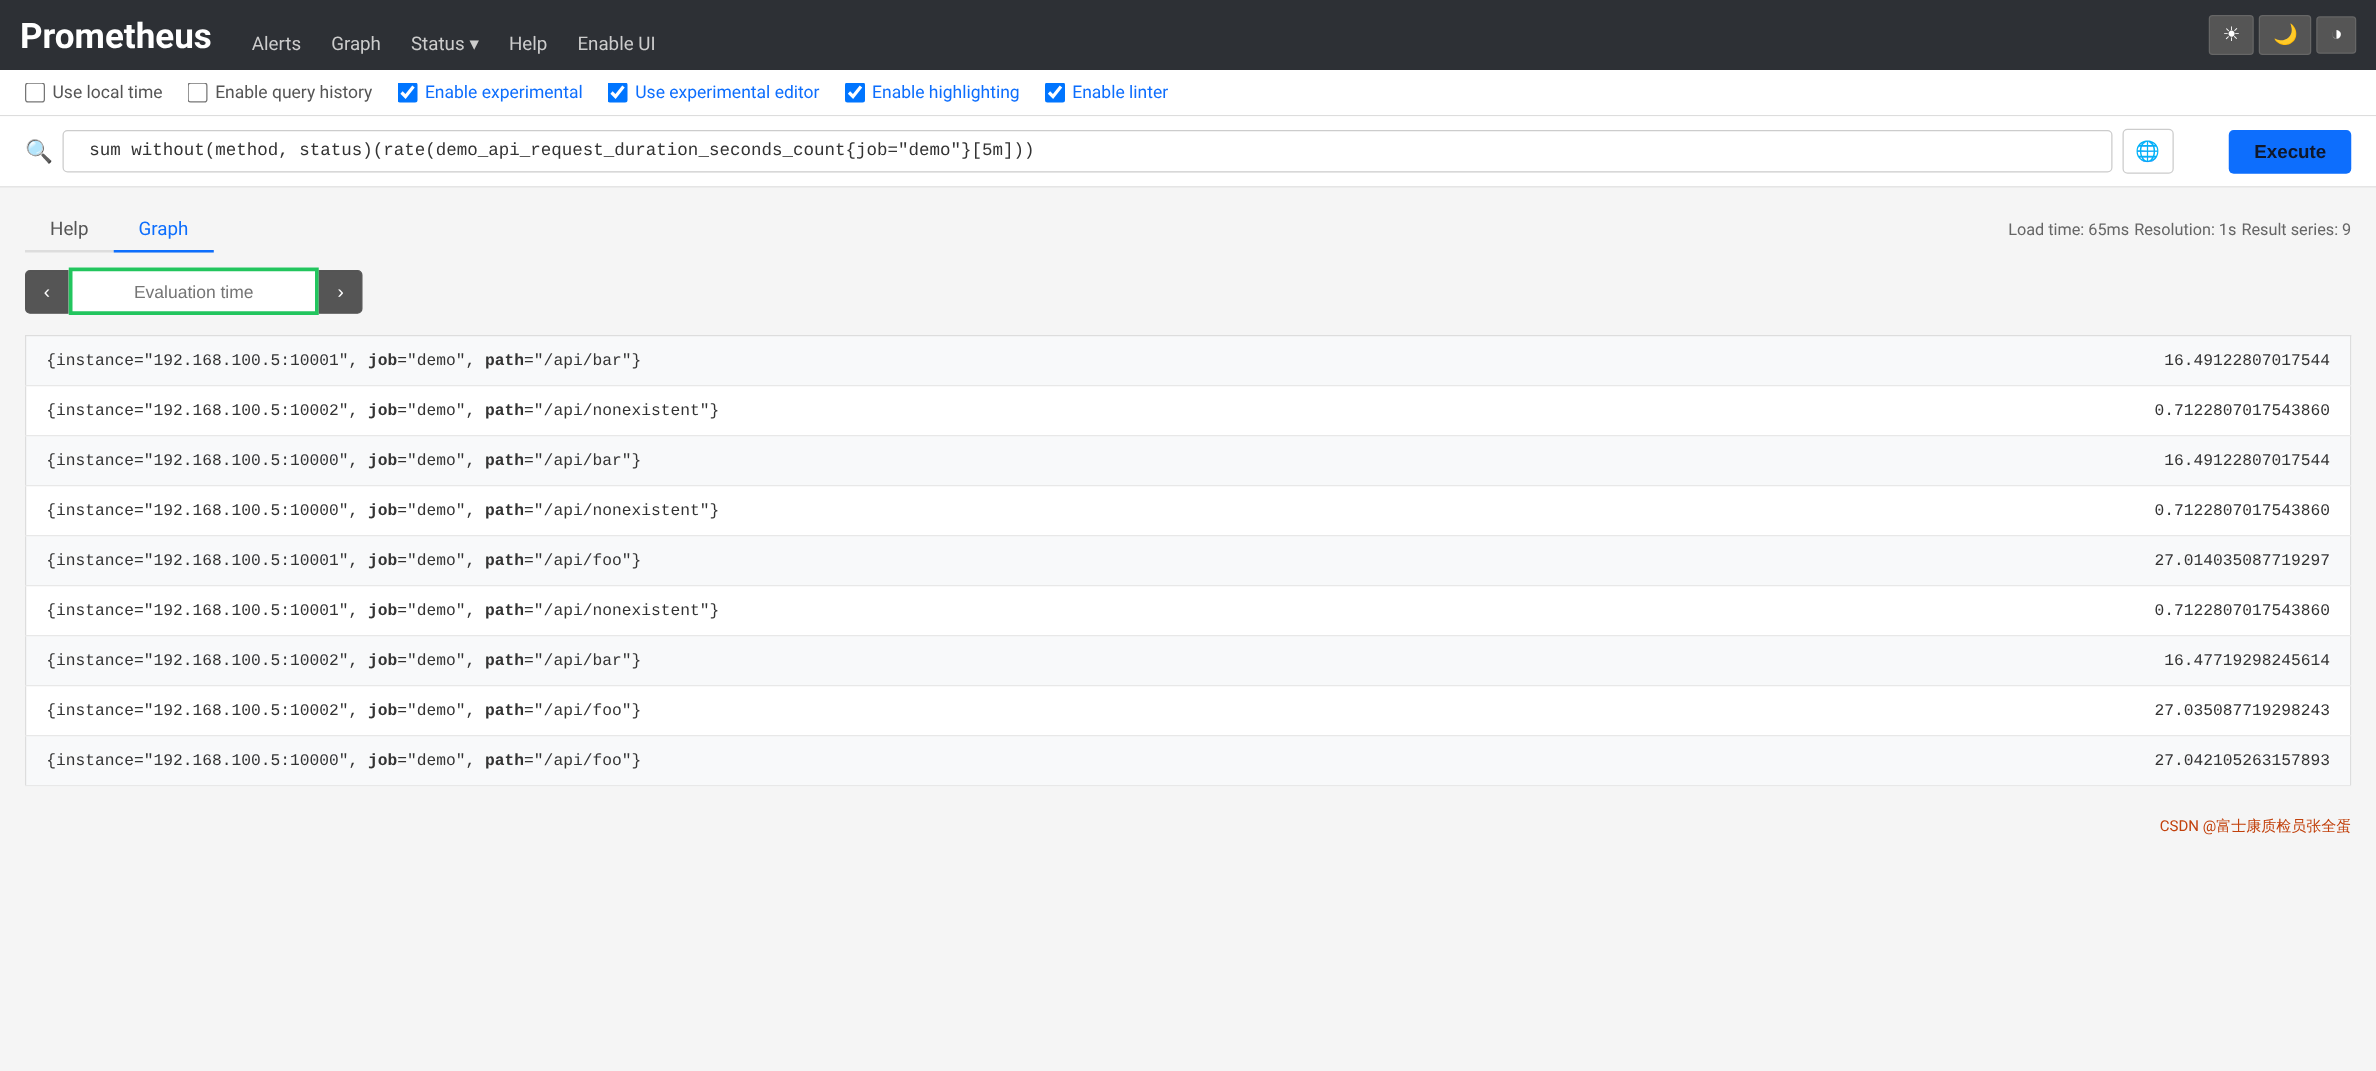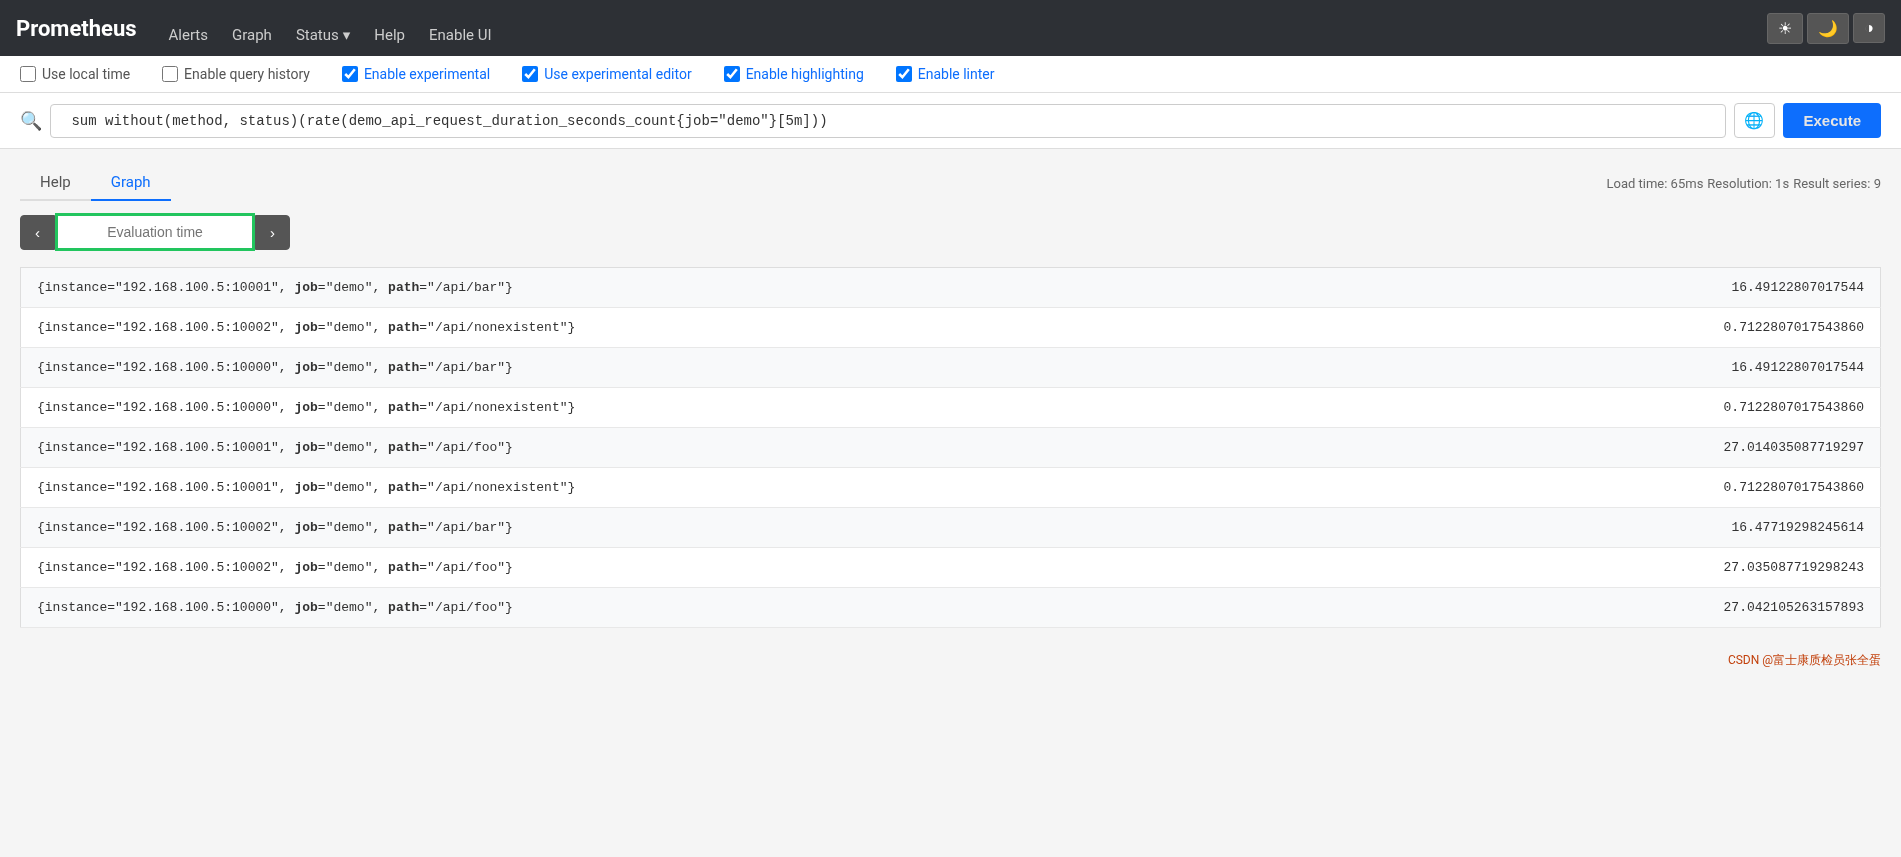--- a/index.html
+++ b/index.html
@@ -9,21 +9,21 @@
     .navbar {
       background: #2d3035;
       color: #fff;
       display: flex;
       align-items: center;
       padding: 0 16px;
       height: 56px;
       gap: 24px;
     }
     .navbar-brand {
-      font-size: 22px;
+      font-size: 28px;
       font-weight: 700;
       color: #fff;
       text-decoration: none;
       margin-right: 8px;
     }
     .navbar-link {
       color: #ccc;
       text-decoration: none;
       font-size: 15px;
       cursor: pointer;
@@ -48,21 +48,21 @@
       border-radius: 3px;
     }
 
     
     .options-bar {
       background: #fff;
       border-bottom: 1px solid #ddd;
       padding: 10px 20px;
       display: flex;
       align-items: center;
-      gap: 32px;
+      gap: 20px;
       flex-wrap: wrap;
     }
     .checkbox-label {
       display: flex;
       align-items: center;
       gap: 6px;
       cursor: pointer;
       font-size: 14px;
       color: #555;
     }
@@ -102,27 +102,28 @@
       background: none;
       border: 1px solid #ccc;
       border-radius: 4px;
       padding: 7px 10px;
       cursor: pointer;
       font-size: 16px;
       color: #555;
     }
     .execute-btn {
       background: #0d6efd;
-      color: #e5e5e5;
+      color: #0f172a;
       border: none;
       border-radius: 4px;
       padding: 9px 20px;
       font-size: 15px;
       font-weight: 600;
       cursor: pointer;
+      margin-left: 36px;
     }
 
     
     .main-content {
       padding: 16px 20px;
     }
 
     
     .tabs-row {
       display: flex;

